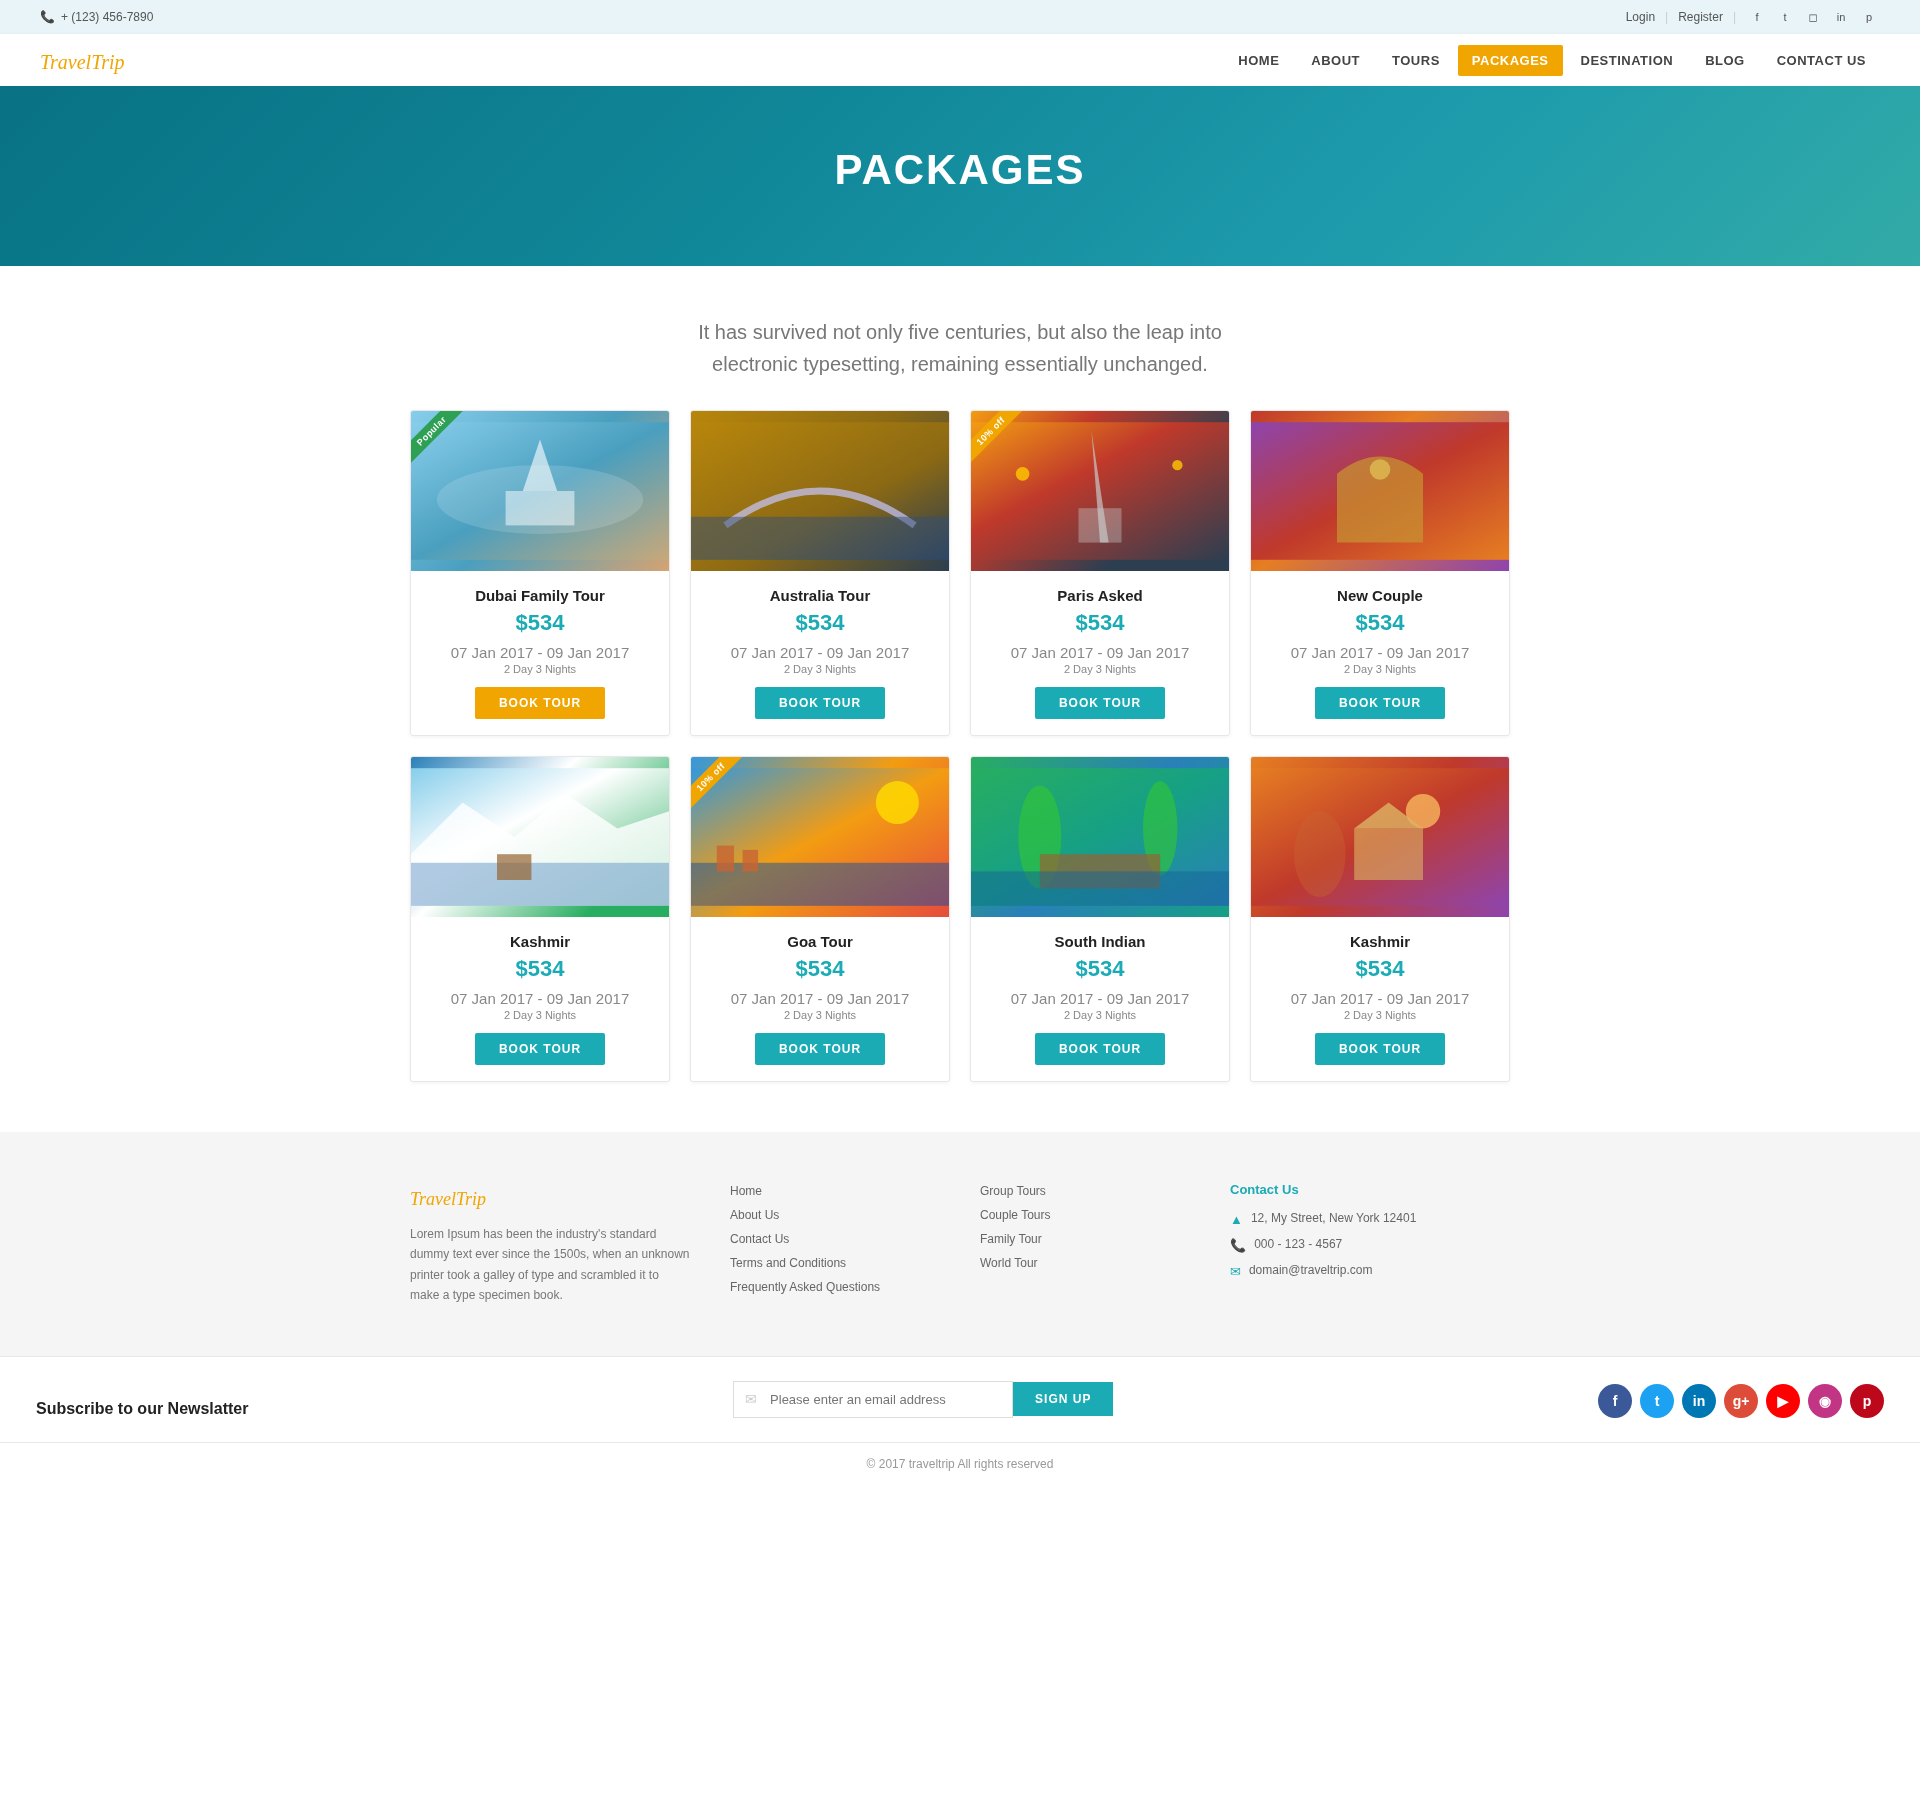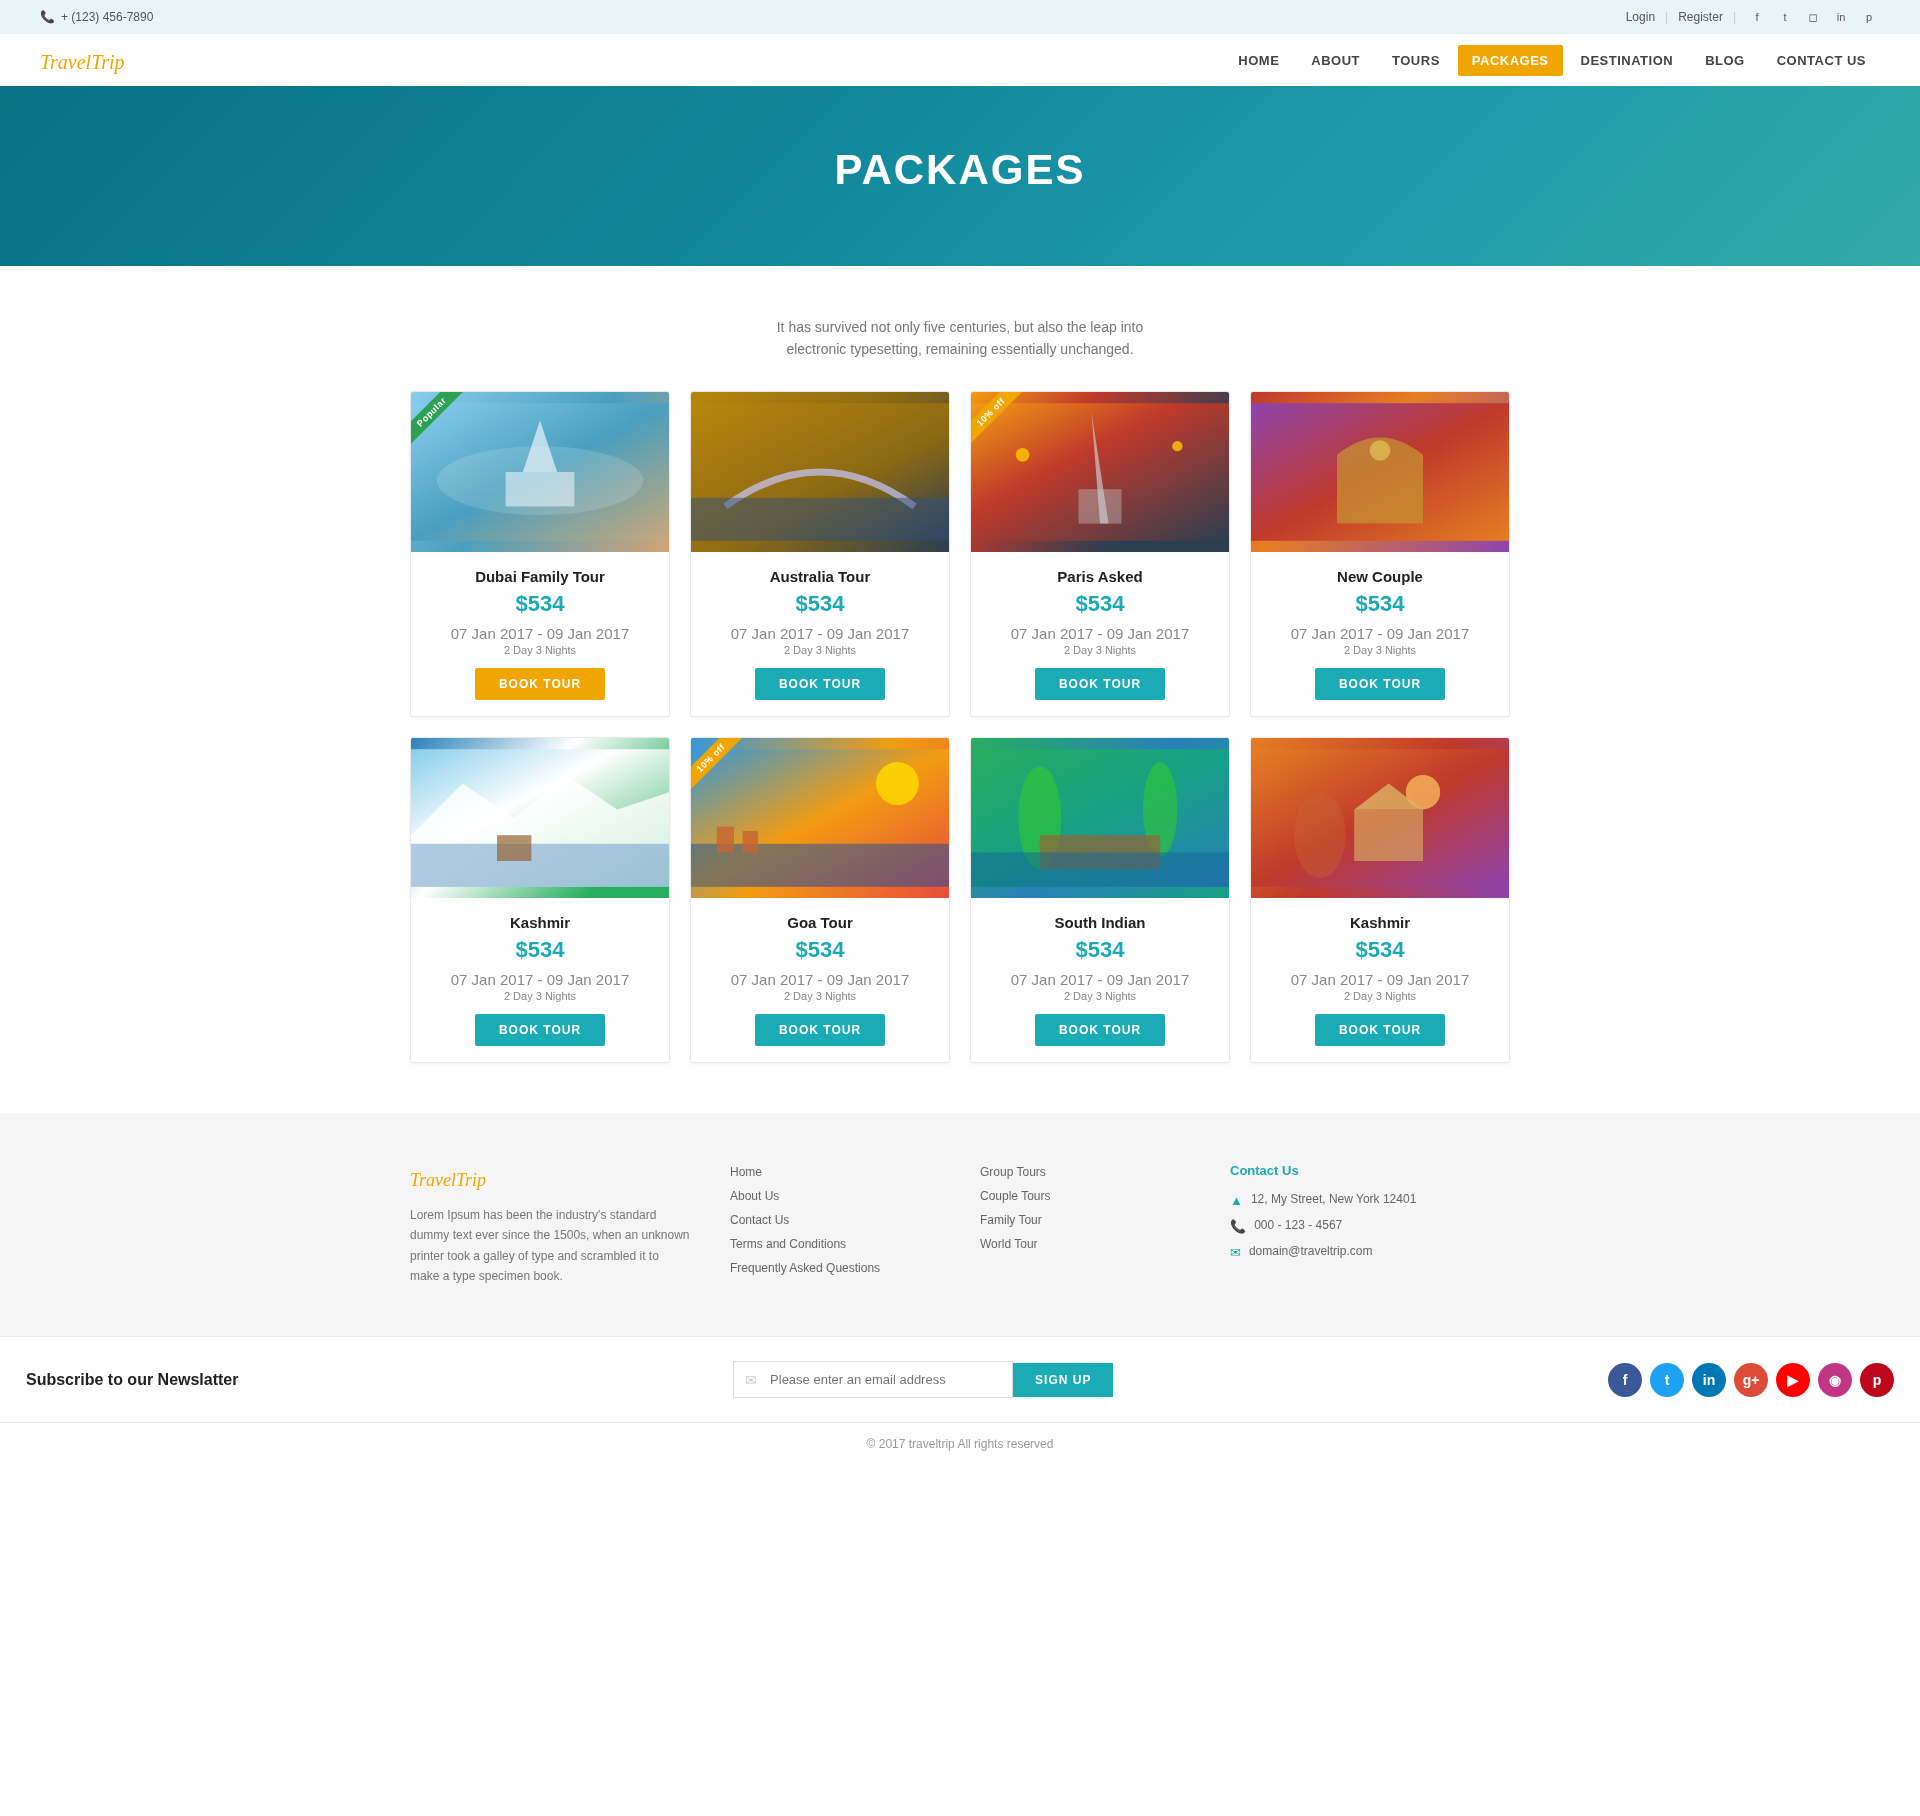--- a/index.html
+++ b/index.html
@@ -30,21 +30,21 @@
     .breadcrumb { color: rgba(255,255,255,0.9); font-size: 13px; }
     .breadcrumb a { color: rgba(255,255,255,0.9); text-decoration: none; }
     .breadcrumb span { margin: 0 6px; }
 
     
     .packages-section { padding: 50px 40px; background: #fff; }
     .section-title { text-align: center; margin-bottom: 30px; }
     .section-title h2 { font-size: 28px; font-weight: 800; color: #222; text-transform: uppercase; position: relative; display: inline-block; }
     .section-title h2::before { content: ''; position: absolute; left: -60px; top: 50%; width: 50px; height: 2px; background: #ccc; }
     .section-title h2::after { content: ''; position: absolute; right: -60px; top: 50%; width: 50px; height: 2px; background: #ccc; }
-    .section-subtitle { text-align: center; color: #777; font-size: 14px; line-height: 1.6; margin-bottom: 30px; }
+    .section-subtitle { text-align: center; color: #777; font-size: 20px; line-height: 1.6; margin-bottom: 30px; }
 
     
     .package-grid { display: grid; grid-template-columns: repeat(4, 1fr); gap: 20px; max-width: 1100px; margin: 0 auto; }
     .package-card { border: 1px solid #e8e8e8; border-radius: 3px; overflow: hidden; background: #fff; box-shadow: 0 1px 4px rgba(0,0,0,0.06); }
     .package-img-wrap { position: relative; height: 160px; overflow: hidden; background: #aaa; }
     .package-img-placeholder { width: 100%; height: 100%; display: flex; align-items: center; justify-content: center; font-size: 12px; color: #fff; }
     .ribbon-wrap { position: absolute; top: 0; left: 0; width: 60px; height: 60px; overflow: hidden; }
     .ribbon { position: absolute; top: 12px; left: -18px; background: #2da054; color: #fff; font-size: 9px; font-weight: 700; padding: 3px 20px; transform: rotate(-45deg); text-align: center; letter-spacing: 0.5px; }
     .ribbon.yellow { background: #f0a500; color: #fff; }
     .package-body { padding: 16px; text-align: center; }
@@ -63,21 +63,21 @@
     .footer-logo span { color: #f0a500; font-style: italic; font-size: 18px; font-weight: 400; }
     .footer-desc { font-size: 12px; color: #777; line-height: 1.7; }
     .footer-col ul { list-style: none; }
     .footer-col ul li { margin-bottom: 8px; }
     .footer-col ul li a { font-size: 12px; color: #666; text-decoration: none; }
     .footer-contact h4 { font-size: 13px; font-weight: 700; color: #1aabb5; margin-bottom: 14px; }
     .contact-item { display: flex; align-items: flex-start; gap: 8px; margin-bottom: 10px; font-size: 12px; color: #666; }
     .contact-icon { color: #1aabb5; font-size: 13px; margin-top: 1px; }
 
     
-    .newsletter { background: #fff; border-top: 1px solid #e8e8e8; padding: 24px 26px; display: flex; align-items: center; justify-content: space-between; }
+    .newsletter { background: #fff; border-top: 1px solid #e8e8e8; padding: 24px 36px; display: flex; align-items: flex-end; justify-content: space-between; }
     .newsletter-left { font-size: 16px; font-weight: 700; color: #222; }
     .newsletter-form { display: flex; align-items: center; gap: 0; }
     .newsletter-email-wrap { position: relative; display: flex; align-items: center; }
     .newsletter-email-icon { position: absolute; left: 12px; color: #ccc; font-size: 14px; }
     .newsletter-input { padding: 10px 10px 10px 36px; border: 1px solid #ddd; font-size: 13px; color: #999; width: 280px; outline: none; }
     .newsletter-btn { padding: 10px 22px; background: #1aabb5; color: #fff; font-size: 12px; font-weight: 700; text-transform: uppercase; border: none; cursor: pointer; letter-spacing: 1px; }
     .social-footer { display: flex; gap: 8px; }
     .social-footer-icon { width: 34px; height: 34px; border-radius: 50%; display: flex; align-items: center; justify-content: center; font-size: 14px; color: #fff; font-weight: 700; cursor: pointer; }
 
     

